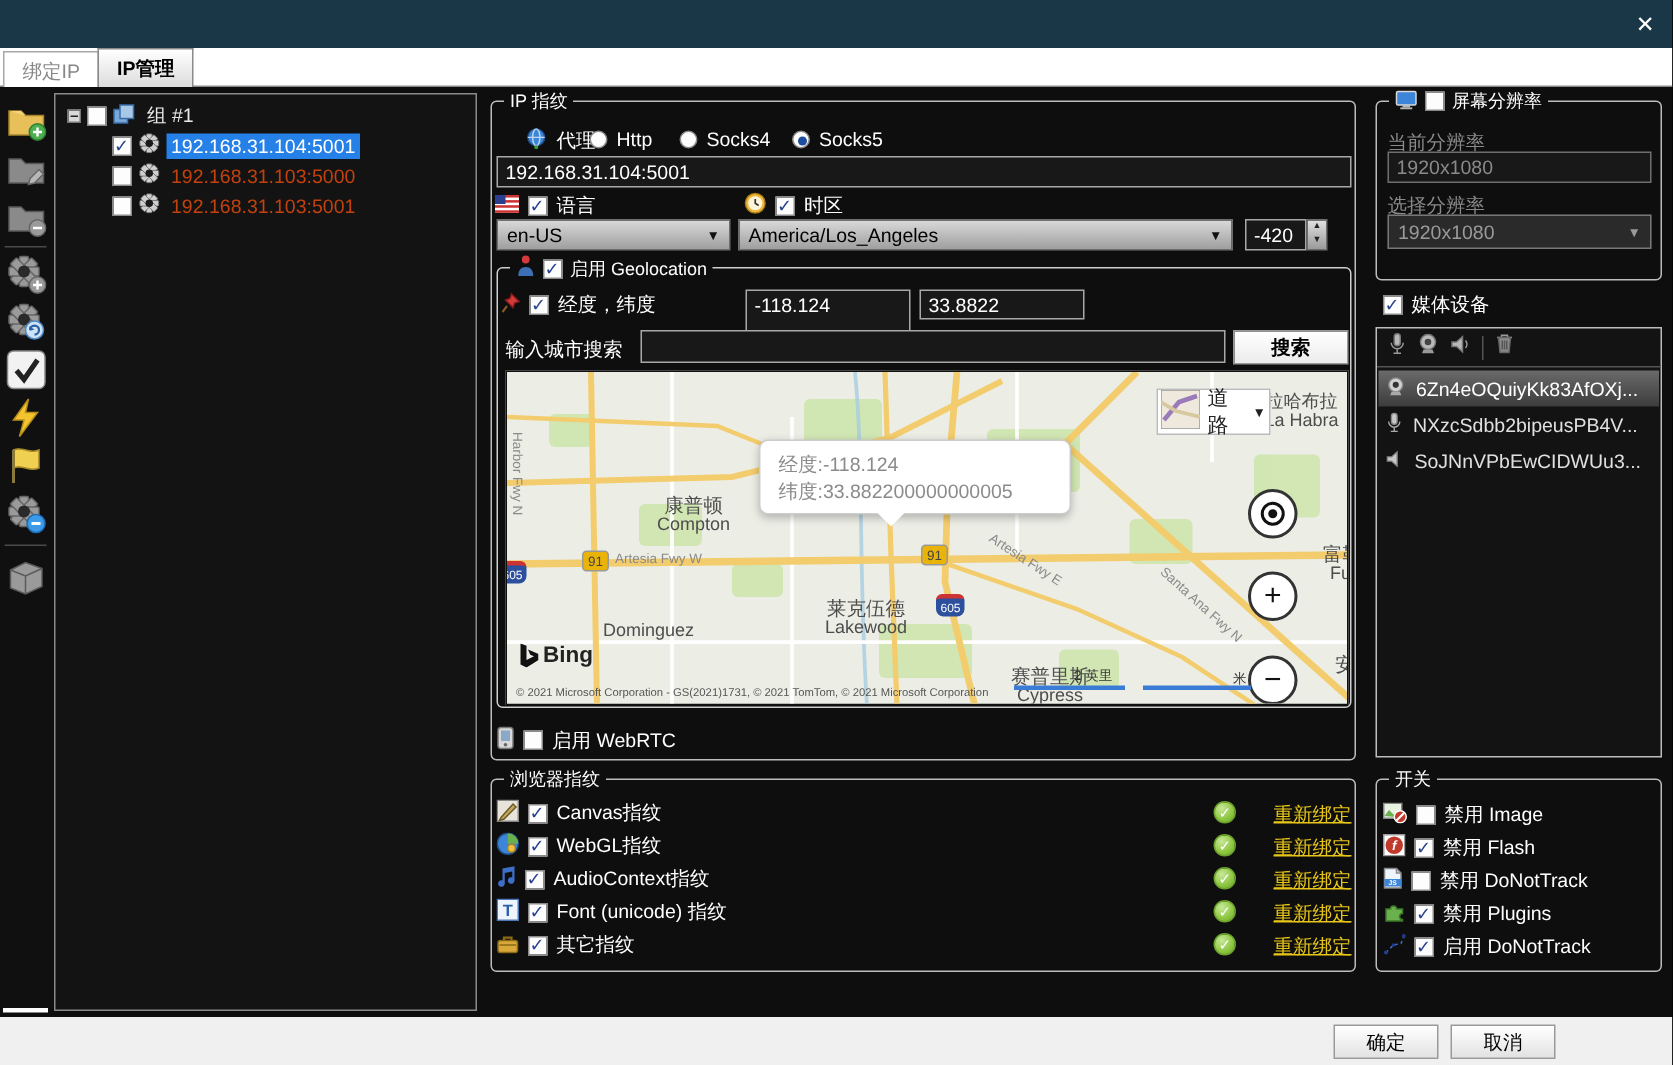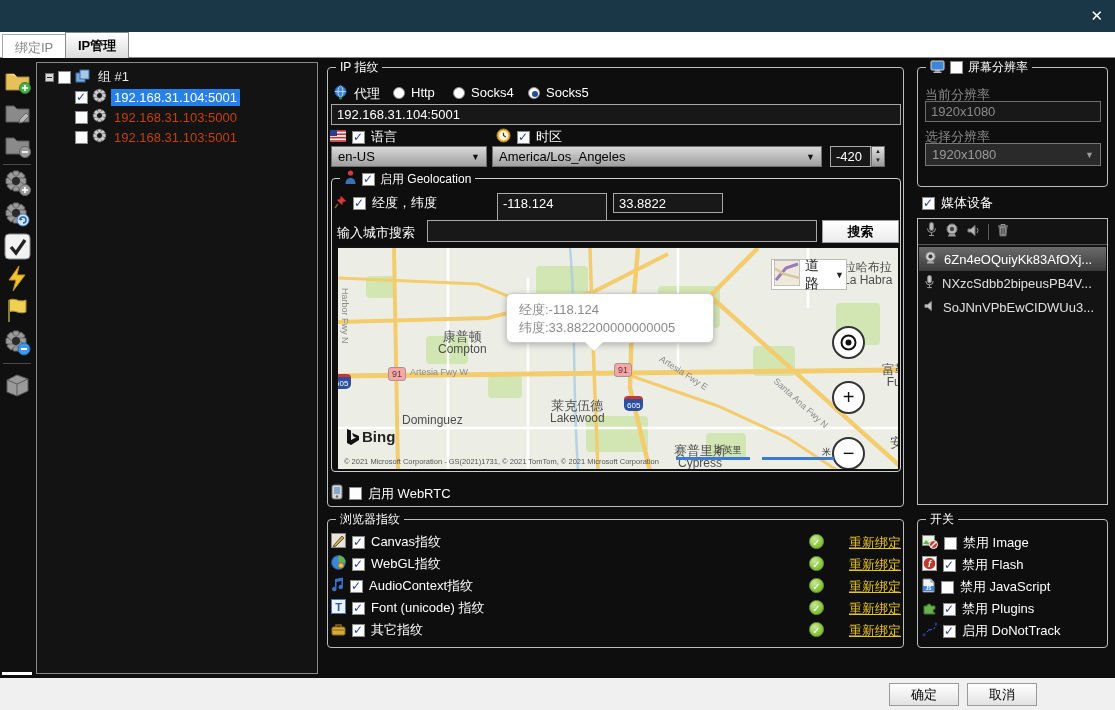--- a/index.html
+++ b/index.html
@@ -50,21 +50,21 @@
   .fprow{position:absolute;left:331px;display:flex;align-items:center;gap:6px;color:#fff;font-size:13px;height:18px;white-space:nowrap;}
   .gcheck{position:absolute;width:15px;height:15px;border-radius:50%;background:radial-gradient(circle at 35% 30%,#c8e89a,#8cc63f 60%,#6da32c);border:1px solid #6da32c;color:#fff;font-size:10px;font-weight:bold;text-align:center;line-height:15px;}
   .rebind{position:absolute;color:#e8c619;font-size:13px;text-decoration:underline;cursor:pointer;}
 
   
   .map{position:absolute;left:337px;top:247px;width:562px;height:223px;background:#e9ece3;overflow:hidden;border:1px solid #111;}
   .map svg.base{position:absolute;left:0;top:0;}
   .mlabel{position:absolute;color:#4d4d4d;font-size:12px;text-align:center;white-space:nowrap;line-height:13px;}
   .mlabel .en{font-size:12px;}
   .roadlab{position:absolute;color:#8a8a8a;font-size:9px;white-space:nowrap;}
-  .shield{position:absolute;background:#fca5a5;border:1px solid #999;border-radius:3px;font-size:9px;color:#444;padding:0 3px;line-height:12px;}
+  .shield{position:absolute;background:#eab308;border:1px solid #999;border-radius:3px;font-size:9px;color:#444;padding:0 3px;line-height:12px;}
   .ishield{position:absolute;background:#2c4f9e;border-radius:4px 4px 5px 5px;font-size:8px;color:#fff;padding:3px 3px 1px;line-height:8px;border-top:3px solid #c33;}
   .tooltip{position:absolute;left:168px;top:45px;width:208px;height:50px;background:#fff;border:1px solid #ccc;border-radius:6px;box-shadow:0 2px 6px rgba(0,0,0,.25);color:#8b8b8b;font-size:13px;padding:7px 12px;line-height:18px;}
   .tooltip .ptr{position:absolute;left:78px;bottom:-9px;width:0;height:0;border-left:9px solid transparent;border-right:9px solid transparent;border-top:9px solid #fff;}
   .stylebox{position:absolute;left:433px;top:11px;width:76px;height:31px;background:#fff;border:1px solid #bbb;display:flex;align-items:center;gap:5px;padding:2px;font-size:14px;color:#222;}
   .mapctl{position:absolute;left:494px;width:33px;height:33px;border-radius:50%;background:#fff;border:2px solid #333;color:#111;text-align:center;font-size:20px;line-height:29px;cursor:pointer;}
   .bing{position:absolute;left:8px;top:180px;color:#222;font-size:15px;font-weight:bold;display:flex;align-items:center;gap:3px;}
   .copyright{position:absolute;left:6px;top:209px;color:#555;font-size:7.5px;white-space:nowrap;}
   .scalebar{position:absolute;height:3px;background:#3a7bd5;}
   .scaletxt{position:absolute;color:#333;font-size:9px;white-space:nowrap;}
 
@@ -241,21 +241,21 @@
       <span class="lbl green">192.168.31.103:5001</span>
     </div>
   </div>
 
   <div class="gb" style="left:327px;top:67px;width:577px;height:440px;">
     <div class="gt">
         <span>IP 指纹</span>
       </div>
   </div>
 
-  <div class="rowlab" style="left:333px;top:85px;">
+  <div class="rowlab" style="left:350px;top:85px;">
     <span class="ico">
       <svg width="15" height="15" viewBox="0 0 16 16">
           <circle cx="8" cy="7" r="6" fill="#3d85d8" stroke="#1c4f8a"></circle>
           <ellipse cx="8" cy="7" rx="2.6" ry="6" fill="none" stroke="#bcd8f0"></ellipse>
           <path d="M2 7h12" stroke="#bcd8f0"></path>
           <circle cx="8" cy="14" r="1.4" fill="#3a9a3a"></circle>
         </svg>
     </span>
     <span>代理</span>
   </div>
@@ -622,21 +622,21 @@
     <span>禁用 Flash</span>
   </div>
   <div class="rowlab" style="left:922px;top:578px;">
     <span class="ico"><svg width="13" height="15" viewBox="0 0 13 15">
           <path d="M1 1h8l3 3v10H1z" fill="#eef4fb" stroke="#888"></path>
           <path d="M9 1v3h3" fill="none" stroke="#888"></path>
           <rect x="1" y="8" width="11" height="5" fill="#3d85d8"></rect>
           <text x="6.5" y="12.2" font-size="4.5" font-weight="bold" fill="#fff" text-anchor="middle">JS</text>
         </svg></span>
     <span class="cb"></span>
-    <span>禁用 JavaScript</span>
+    <span>禁用 DoNotTrack</span>
   </div>
   <div class="rowlab" style="left:922px;top:600px;">
     <span class="ico"><svg width="15" height="15" viewBox="0 0 15 15">
           <path d="M2 6h3a2 2 0 1 1 4 0h4v3a2 2 0 1 0 0 4v1H2z" fill="#6ab04c" stroke="#3e7a2a"></path>
         </svg></span>
     <span class="cb checked"></span>
     <span>禁用 Plugins</span>
   </div>
   <div class="rowlab" style="left:922px;top:622px;">
     <span class="ico"><svg width="15" height="15" viewBox="0 0 15 15">

